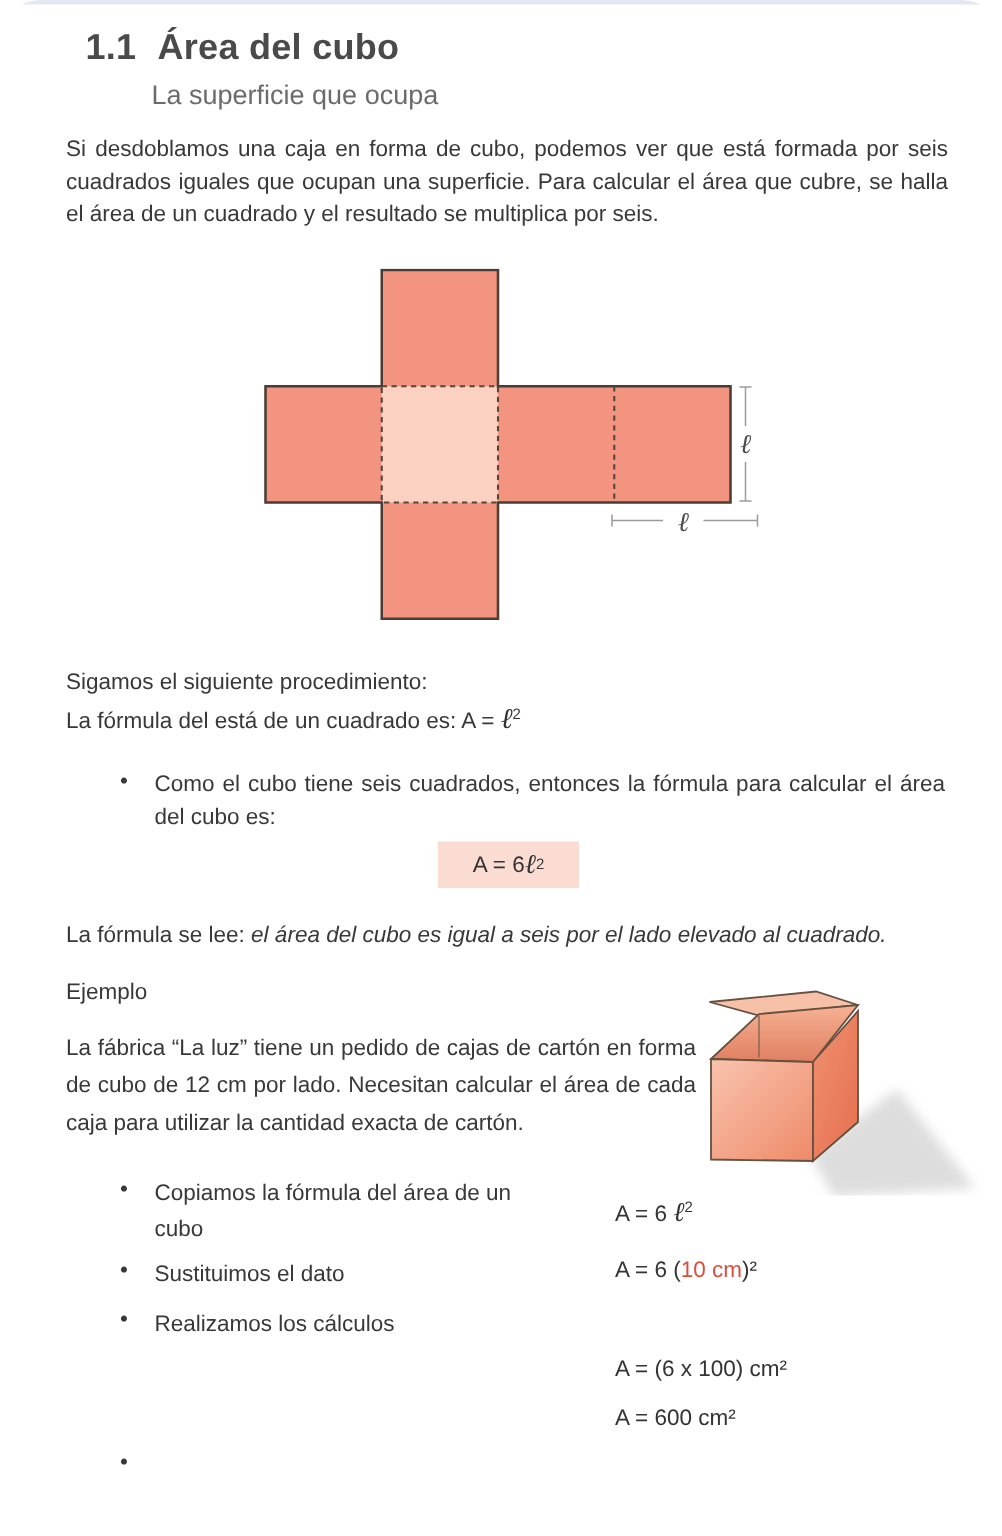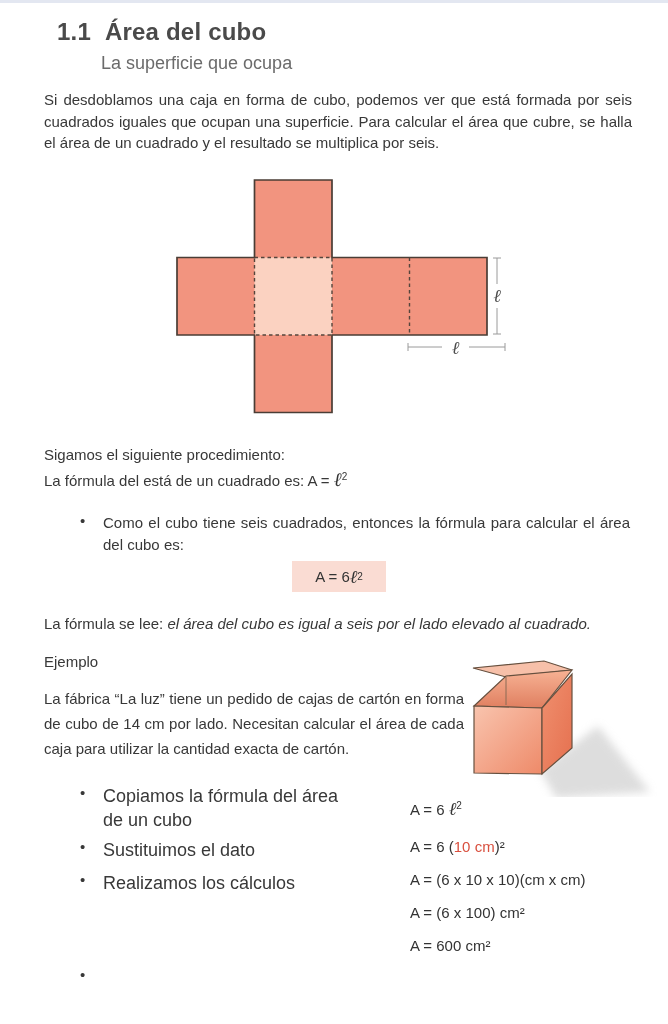--- a/index.html
+++ b/index.html
@@ -1,40 +1,40 @@
 <!DOCTYPE html>
 <html><head>
 <meta charset="utf-8">
 <style>
   html,body{margin:0;padding:0;}
   body{background:#fff;}
   .page{
     position:relative;width:668px;height:1024px;background:#ffffff;overflow:hidden;
-    font-family:"Liberation Sans",sans-serif;color:#3a3a3a;
+    font-family:"Liberation Sans",sans-serif;color:#3a3a3a;border-radius:27px;
   }
   .abs{position:absolute;}
   .top-strip{left:0;top:0;width:668px;height:3px;background:#e3e7f1;}
   .title-row{left:57px;top:18px;font-size:24px;font-weight:700;color:#4a4a4a;letter-spacing:.2px;white-space:nowrap;}
   .title-num{margin-right:14px;}
   .subtitle{left:101px;top:53px;font-size:18px;font-weight:400;color:#6b6b6b;white-space:nowrap;}
   .body-text{font-size:15px;line-height:21.5px;color:#383838;}
   .jst{text-align:justify;text-justify:inter-word;}
   .intro{left:44px;top:89px;width:588px;}
   .lead{left:44px;top:444px;white-space:nowrap;}
   .sq-formula{left:44px;top:470px;white-space:nowrap;font-size:15px;color:#383838;}
   .ell{font-family:"DejaVu Serif",serif;font-style:italic;font-size:19px;line-height:1;color:#333;}
   .ell-small{font-size:18px;}
   .sup{font-size:10px;vertical-align:super;line-height:1;}
   .bullet-dot{font-size:15px;color:#383838;}
   .formula-box{left:292px;top:561px;width:94px;height:31px;background:#fadcd3;display:flex;align-items:center;justify-content:center;font-size:15px;color:#333;}
   .reading{left:44px;top:613px;white-space:nowrap;}
   .it{font-style:italic;}
   .ex-heading{left:44px;top:651px;}
   .ex-para{left:44px;top:686px;width:420px;line-height:25px;}
-  .step-label{font-size:18px;line-height:24px;color:#383838;}
+  .step-label{font-size:15px;line-height:24px;color:#383838;}
   .formula{font-size:15px;color:#333;white-space:nowrap;margin-left:28px;}
   .red{color:#d9503f;}
   .bold{font-weight:700;}
   .answer{left:103px;top:966px;width:528px;line-height:23px;}
   svg{display:block;}
   svg text{font-family:"DejaVu Serif",serif;}
 </style>
 </head>
 <body>
 
@@ -90,21 +90,21 @@
     <span>A = 6 </span>
       <span class="ell ell-small">ℓ</span>
       <span class="sup">2</span>
   </div>
 
   <div class="abs body-text reading">
     <span>La fórmula se lee: </span><span class="it">el área del cubo es igual a seis por el lado elevado al cuadrado.</span>
   </div>
 
   <div class="abs body-text ex-heading">Ejemplo</div>
-  <div class="abs body-text jst ex-para">La fábrica “La luz” tiene un pedido de cajas de cartón en forma de cubo de 14 cm por lado. Necesitan calcular el área de cada caja para utilizar la cantidad exacta de cartón.</div>
+  <div class="abs body-text jst ex-para">La fábrica “La luz” tiene un pedido de cajas de cartón en forma de cubo de 12 cm por lado. Necesitan calcular el área de cada caja para utilizar la cantidad exacta de cartón.</div>
 
   <svg class="abs" style="left:460px;top:655px;" width="197" height="142" viewBox="0 0 197 142">
     <defs>
       <linearGradient id="gFront" x1="0" y1="0" x2="1" y2="1">
         <stop offset="0" stop-color="#f9c4ae"></stop>
           <stop offset="1" stop-color="#ee8a69"></stop>
       </linearGradient>
       <linearGradient id="gRight" x1="0" y1="0" x2="1" y2="1">
         <stop offset="0" stop-color="#f0906f"></stop>
           <stop offset="1" stop-color="#e5704f"></stop>
@@ -132,21 +132,20 @@
   </div>
 
   <div class="abs bullet-dot" style="left:80px;top:838px;">•</div>
   <div class="abs step-label" style="left:103px;top:838px;">Sustituimos el dato</div>
   <div class="abs formula" style="left:382px;top:838px;">
     <span>A = 6 (</span><span class="red">10 cm</span><span>)²</span>
   </div>
 
   <div class="abs bullet-dot" style="left:80px;top:871px;">•</div>
   <div class="abs step-label" style="left:103px;top:871px;">Realizamos los cálculos</div>
-  <div class="abs formula" style="left:382px;top:871px;">A = (6 x 10 x 10)(cm x cm)</div>
 
   <div class="abs formula" style="left:382px;top:904px;">A = (6 x 100) cm²</div>
 
   <div class="abs formula" style="left:382px;top:937px;">A = 600 cm²</div>
 
   <div class="abs bullet-dot" style="left:80px;top:966px;">•</div>
 
 </div>
 
 </body></html>

